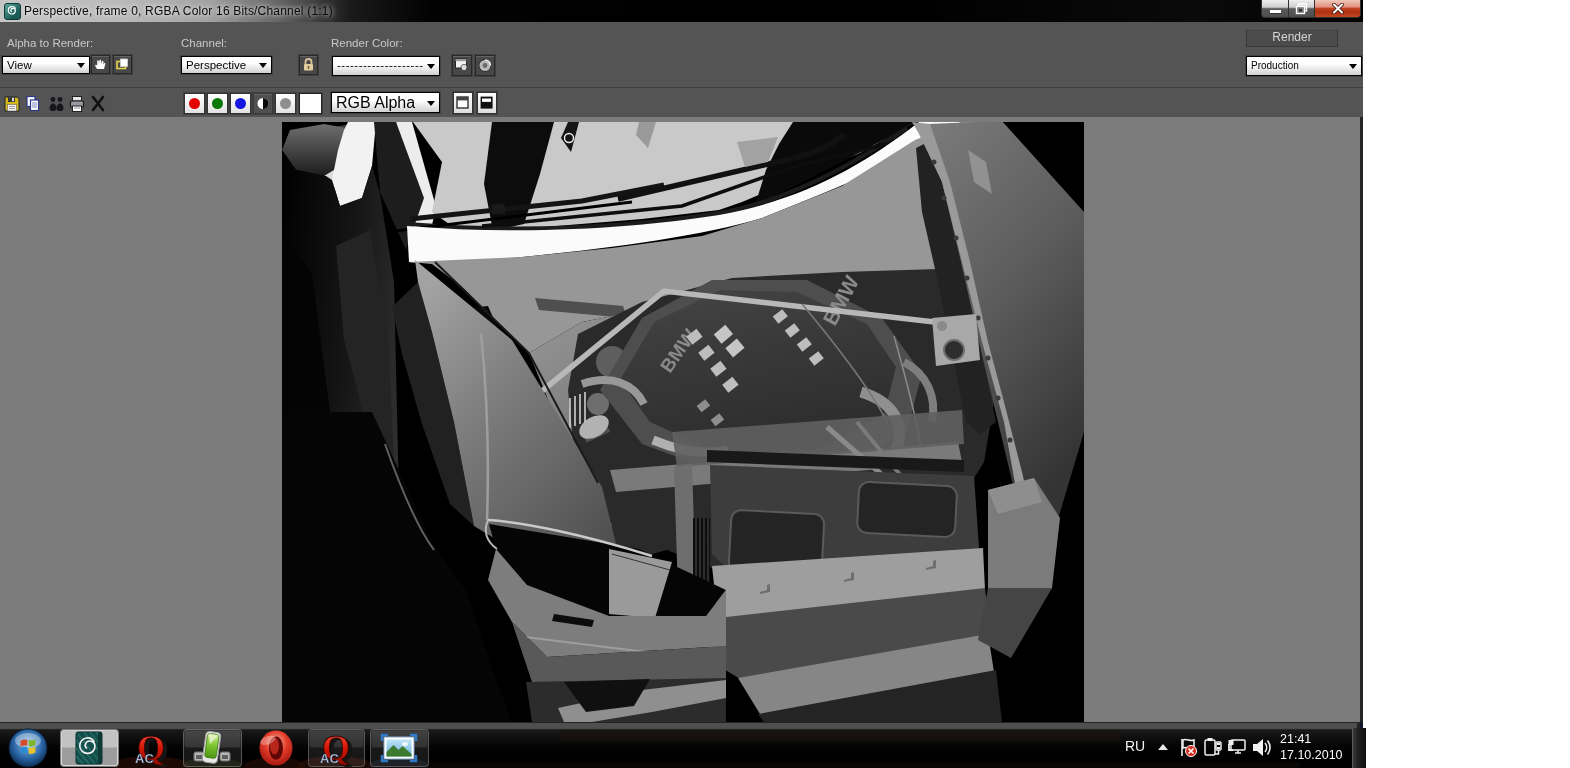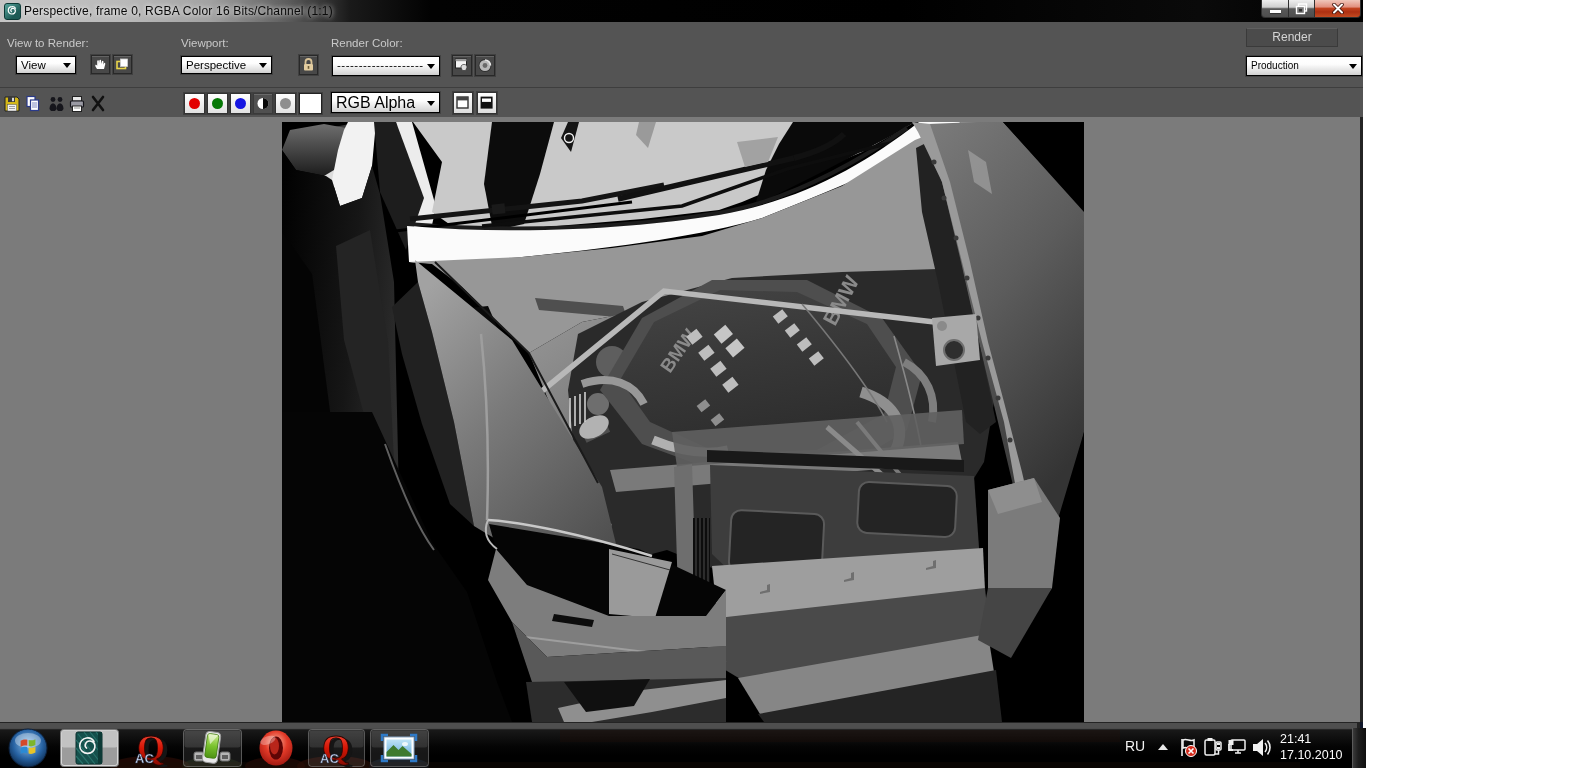--- a/index.html
+++ b/index.html
@@ -56,30 +56,30 @@
         </div>
     <div id="bclose" class="capbtn">
           <svg style="position:absolute;left:17px;top:3px" width="12" height="11" viewBox="0 0 12 11">
             <path d="M2,1.5 L10,9.5 M10,1.5 L2,9.5" stroke="#3a0f08" stroke-width="3.6" stroke-linecap="round"></path>
             <path d="M2,1.5 L10,9.5 M10,1.5 L2,9.5" stroke="#fff" stroke-width="2" stroke-linecap="round"></path>
           </svg>
         </div>
   </div>
   <div id="tbar">
     <div class="sep"></div>
-    <div class="lbl" style="left:7px;top:15px">View to Render:</div>
-    <div class="dd" style="left:16px;top:34px;width:60px">View<div class="ar"></div></div>
+    <div class="lbl" style="left:7px;top:15px">Alpha to Render:</div>
+    <div class="dd" style="left:2px;top:34px;width:88px">View<div class="ar"></div></div>
     <div class="tbtn" style="left:91px;top:33px;width:19px;height:19px"><svg width="17" height="17" viewBox="0 0 17 17">
             <path d="M5 13c-1-1.5-2.2-3.3-1.6-4 .5-.6 1.3 0 1.8.8V5.2c0-.5.4-.9.9-.9s.8.4.8.9V8l.5-3.6c.1-.5.5-.8 1-.7.4.1.7.5.7 1v3.4l.8-2.7c.1-.4.6-.7 1-.5.4.1.6.5.6.9l-.3 3 .7-1.5c.2-.4.6-.6 1-.4.4.2.5.6.4 1l-1.3 5.1z" fill="#fff"></path>
           </svg></div>
     <div class="tbtn" style="left:113px;top:33px;width:19px;height:19px"><svg width="17" height="17" viewBox="0 0 17 17">
             <rect x="3" y="5.5" width="8.5" height="7" fill="none" stroke="#e8d44a" stroke-width="1.6"></rect>
             <rect x="6.5" y="3" width="7" height="7.5" fill="#fff" stroke="#cfcfcf" stroke-width="0.8"></rect>
           </svg></div>
-    <div class="lbl" style="left:181px;top:15px">Viewport:</div>
+    <div class="lbl" style="left:181px;top:15px">Channel:</div>
     <div class="dd" style="left:181px;top:34px;width:91px">Perspective<div class="ar"></div></div>
     <div class="tbtn" style="left:299px;top:33px;width:19px;height:20px"><svg width="17" height="18" viewBox="0 0 17 18">
             <path d="M5.5 8V6a3 3 0 0 1 6 0v2" fill="none" stroke="#d8c296" stroke-width="1.8"></path>
             <rect x="4" y="8" width="9" height="6.5" rx="1" fill="#e3cda0"></rect>
             <rect x="7.7" y="10" width="1.6" height="2.8" fill="#6b5a36"></rect>
           </svg></div>
     <div class="lbl" style="left:331px;top:15px">Render Color:</div>
     <div class="dd" style="left:332px;top:34px;width:108px;height:20px;letter-spacing:0.5px">--------------------<div class="ar" style="top:7px"></div></div>
     <div class="tbtn" style="left:452px;top:33px;width:20px;height:21px"><svg width="18" height="19" viewBox="0 0 18 19">
             <rect x="2.5" y="3" width="11" height="9" fill="#f4f4f4" stroke="#222" stroke-width="1"></rect>

